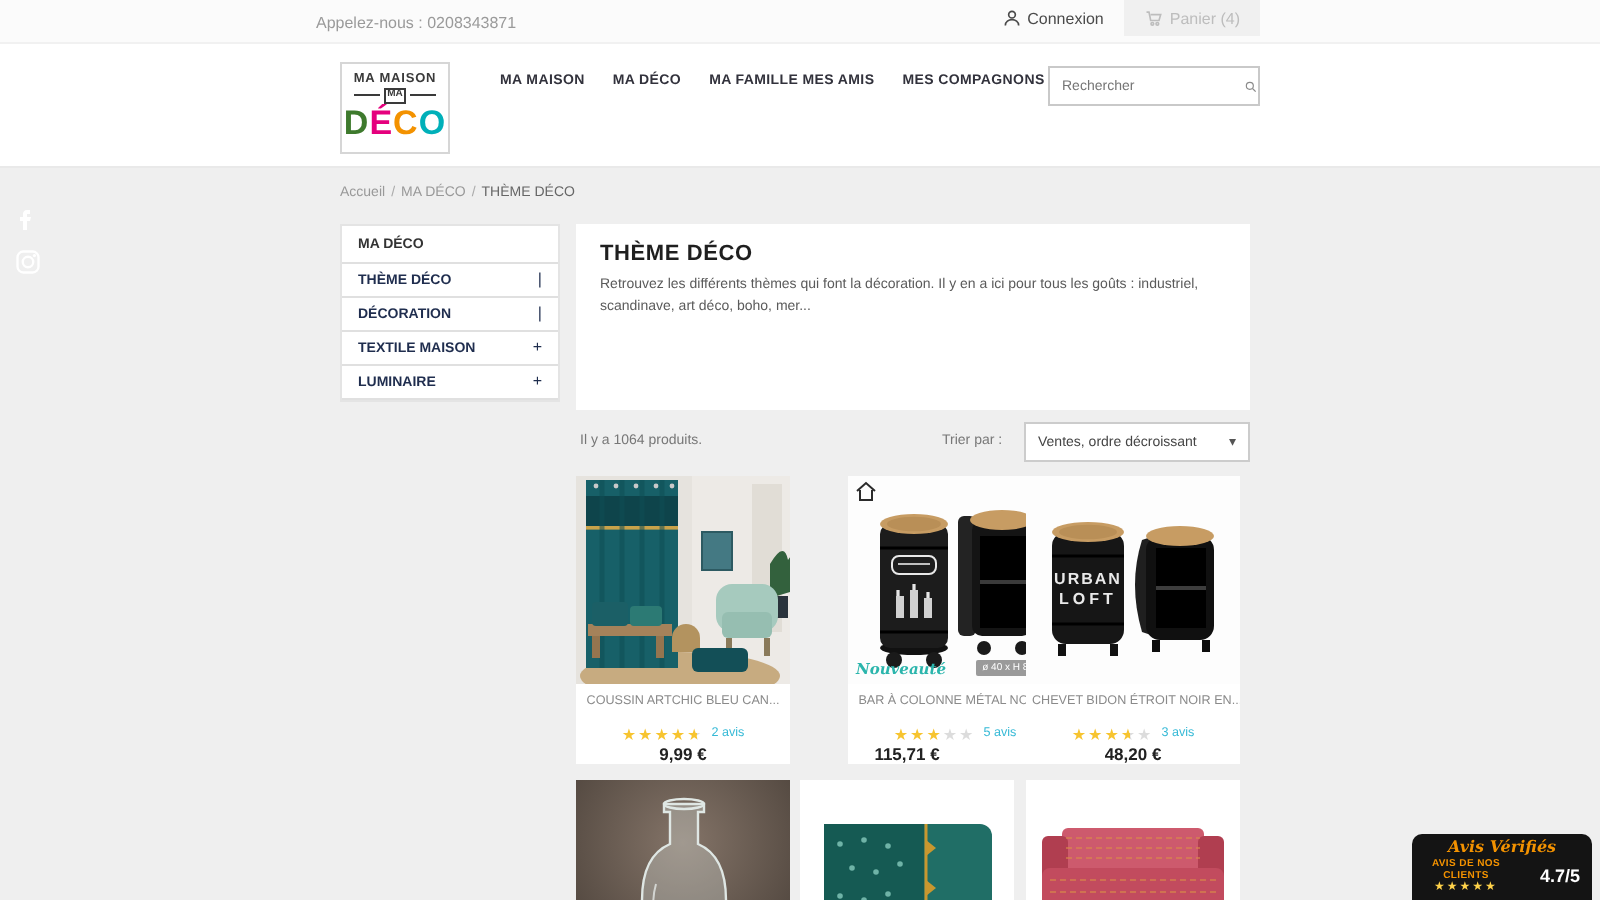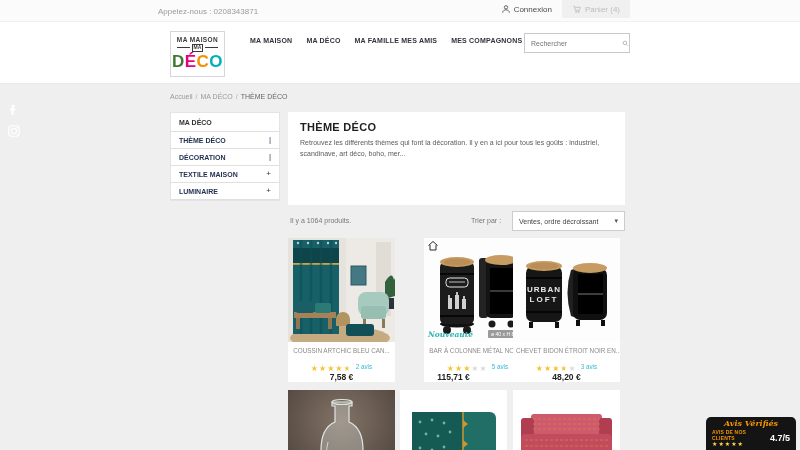--- a/index.html
+++ b/index.html
@@ -67,21 +67,21 @@
   .st.half{background:linear-gradient(90deg,#f7c42f 55%,#dcdcdc 55%);-webkit-background-clip:text;background-clip:text;color:transparent;}
   .reviews{font-size:6.3px;color:#35b9d6;cursor:pointer;}
   .price{position:absolute;width:107px;text-align:center;font-size:8.5px;font-weight:bold;color:#222;}
   .badge-new{position:absolute;left:4px;bottom:3px;font-size:7.5px;font-weight:bold;font-style:italic;color:#2bb5ac;font-family:"DejaVu Serif",serif;}
   .badge-dims{position:absolute;right:3px;bottom:4px;background:rgba(125,125,125,.78);color:#fff;font-size:5px;padding:1px 3px;border-radius:1px;}
   .badge-house{position:absolute;left:3px;top:2px;width:12px;height:12px;}
 
   
   .avis{position:absolute;left:706px;top:417px;width:90px;height:44px;background:#141414;border-radius:5px;padding:2px 6px 2px;cursor:pointer;}
   .avis-brand{text-align:center;font-size:8px;font-weight:bold;font-style:italic;color:#f39200;font-family:"DejaVu Serif",serif;line-height:1.1;}
-  .avis-bottom{display:flex;align-items:center;gap:16px;margin-top:1px;}
+  .avis-bottom{display:flex;align-items:center;gap:16px;margin-top:1px;text-align:center;}
   .avis-col{display:flex;flex-direction:column;}
   .avis-caption{font-size:5px;font-weight:bold;color:#f39200;letter-spacing:.2px;}
   .avis-stars{font-size:6px;color:#ffd24a;letter-spacing:1px;line-height:1.2;}
   .avis-score{font-size:9px;font-weight:bold;color:#fff;}
   .avis-chevron{position:absolute;right:-8px;bottom:0px;color:#9a9a9a;font-size:6px;}
 </style>
 </head>
 <body>
 
 <div class="page">
@@ -208,21 +208,21 @@
         <path d="M48 81 a7 7 0 0 1 14 0 v7 h-14z" fill="#b3935f"></path>
         <rect x="58" y="86" width="28" height="12" rx="3" fill="#134f57"></rect>
       </svg>
     </div>
     <div class="pname">COUSSIN ARTCHIC BLEU CAN...</div>
     <div class="rating-row">
       <span class="stars"><span class="st full">★</span><span class="st full">★</span><span class="st full">★</span><span class="st full">★</span><span class="st half">★</span></span>
       <span class="reviews">2 avis</span>
     </div>
   </div>
-  <div class="price" style="left:288px;top:372px;">7,58 €</div>
+  <div class="price" style="left:288px;top:372px;">9,99 €</div>
 
   <div class="card" style="left:400px;top:238px;margin-left:24px;">
     <div class="pimg">
       <svg viewBox="0 0 107 104" width="107" height="104">
         <rect width="107" height="104" fill="#fdfdfd"></rect>
         <ellipse cx="33" cy="86" rx="17" ry="3.5" fill="#111"></ellipse>
         <rect x="16" y="24" width="34" height="62" rx="5" fill="#1c1c1c"></rect>
         <path d="M16 36 h34 M16 78 h34" stroke="#000" stroke-width="1.5"></path>
         <ellipse cx="33" cy="24" rx="17" ry="5" fill="#c79c63"></ellipse>
         <ellipse cx="33" cy="24" rx="13.5" ry="3.6" fill="#b98f57"></ellipse>

